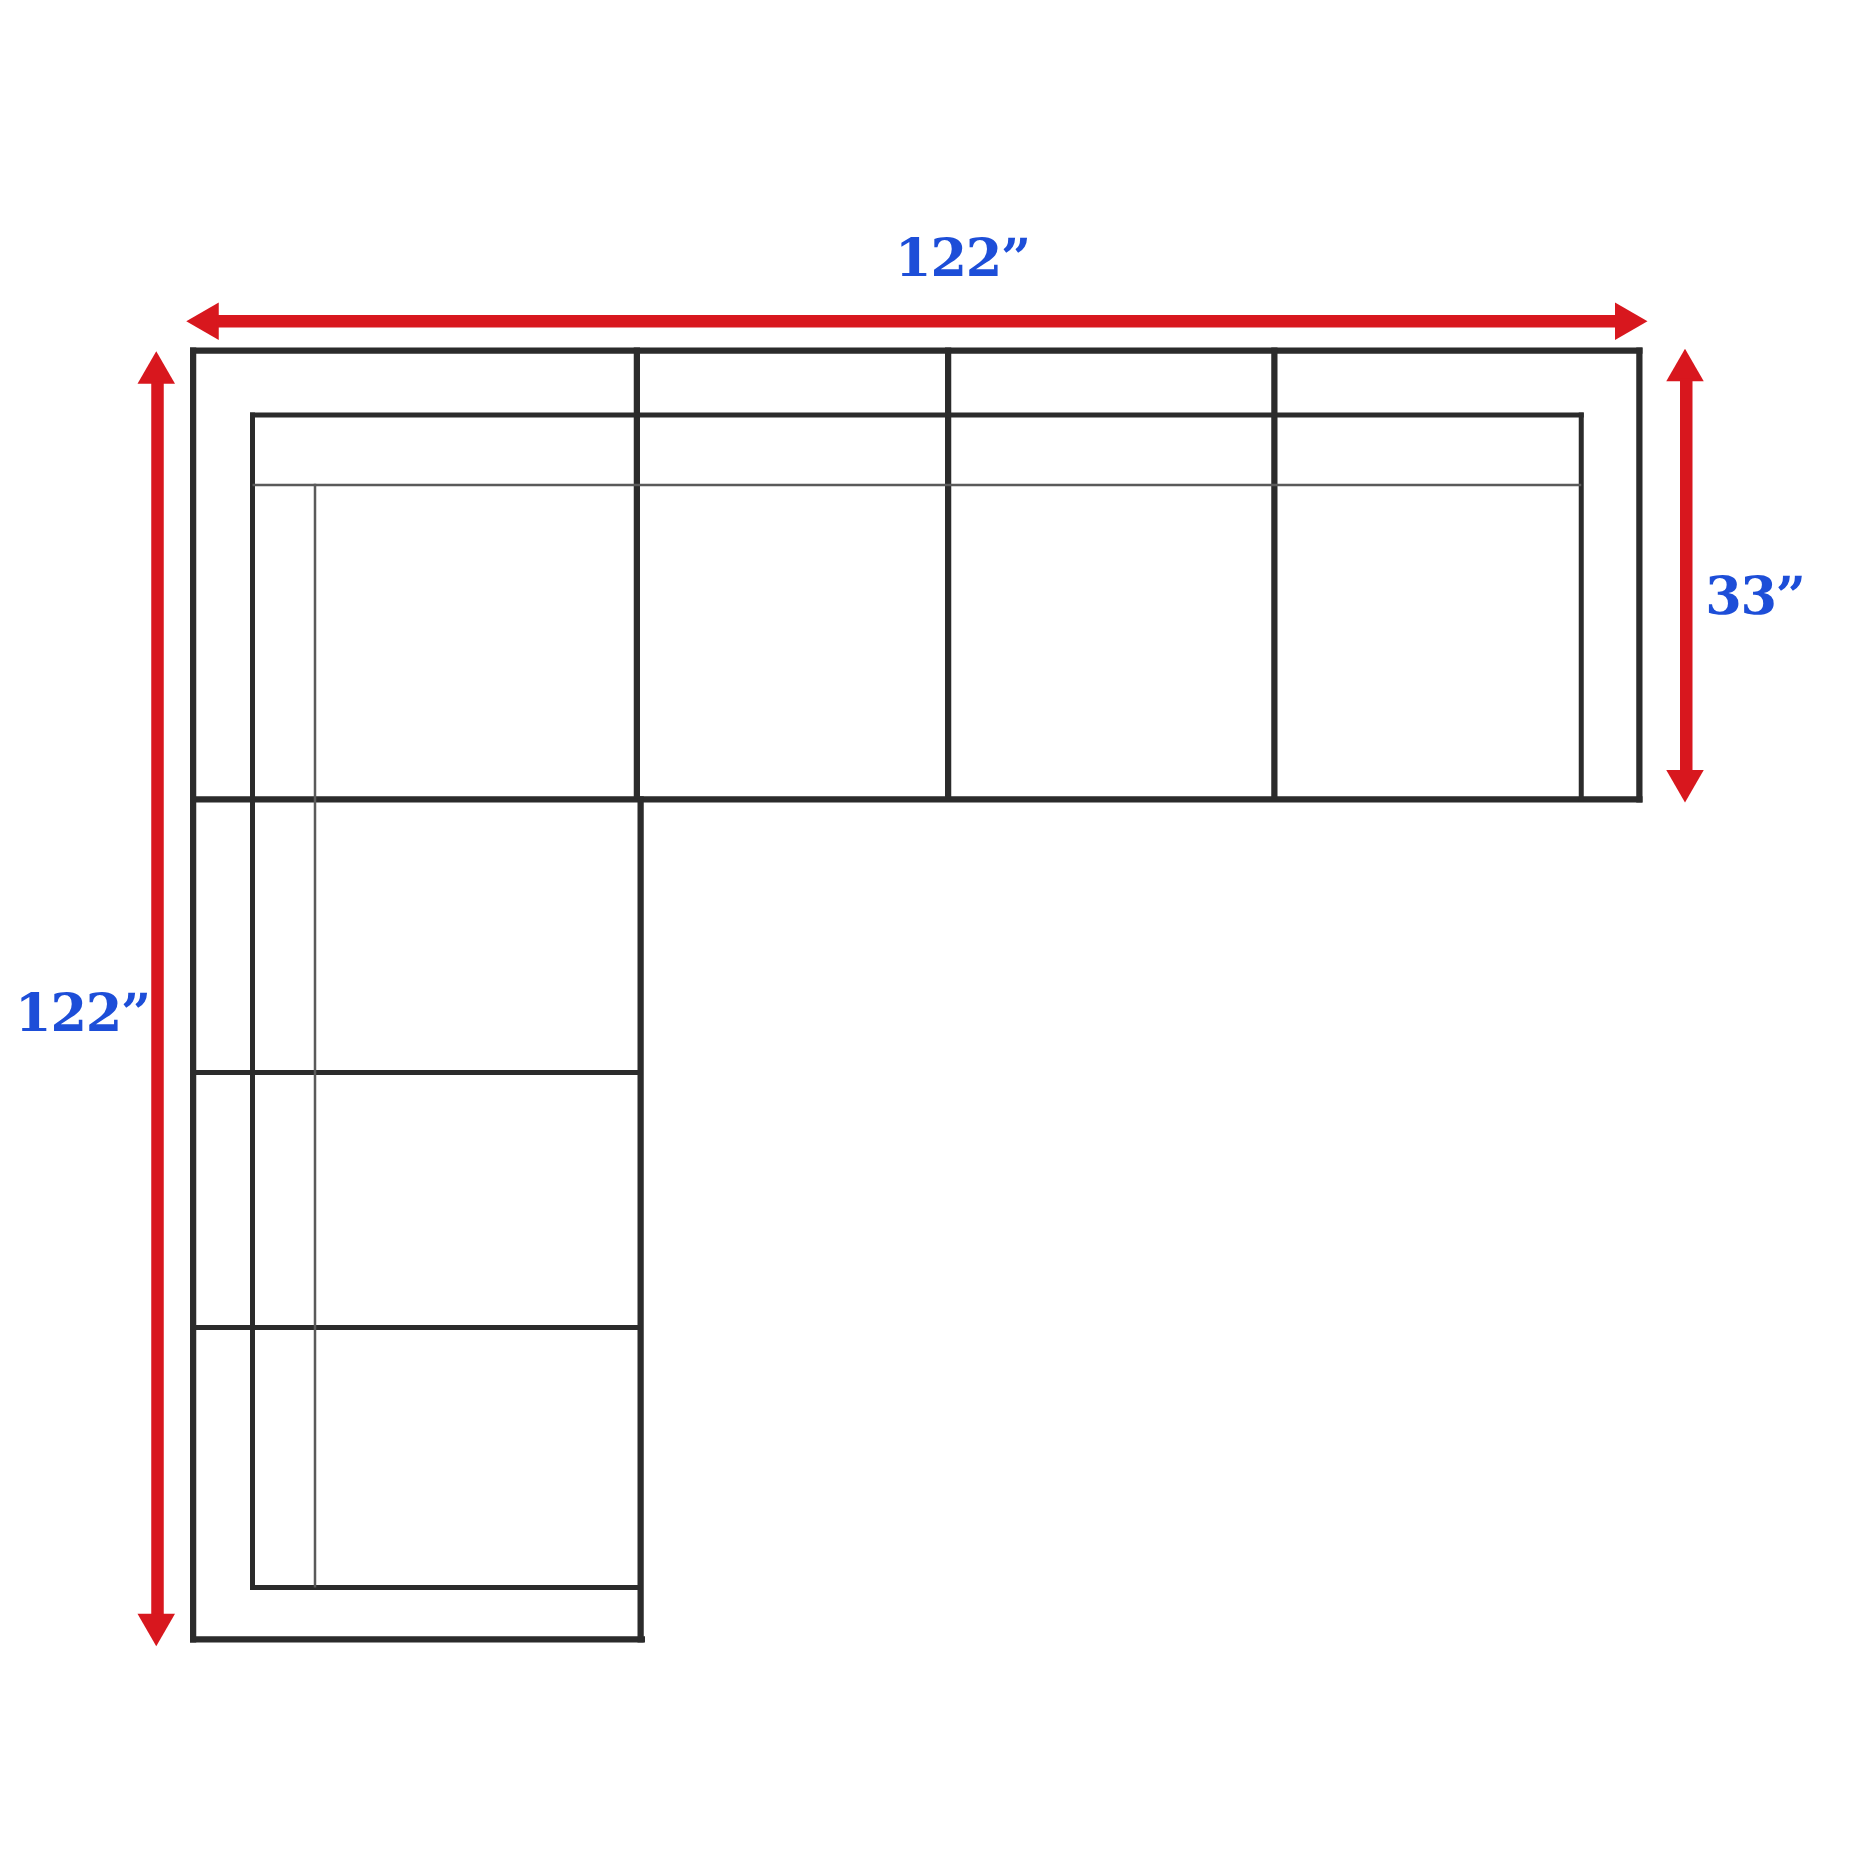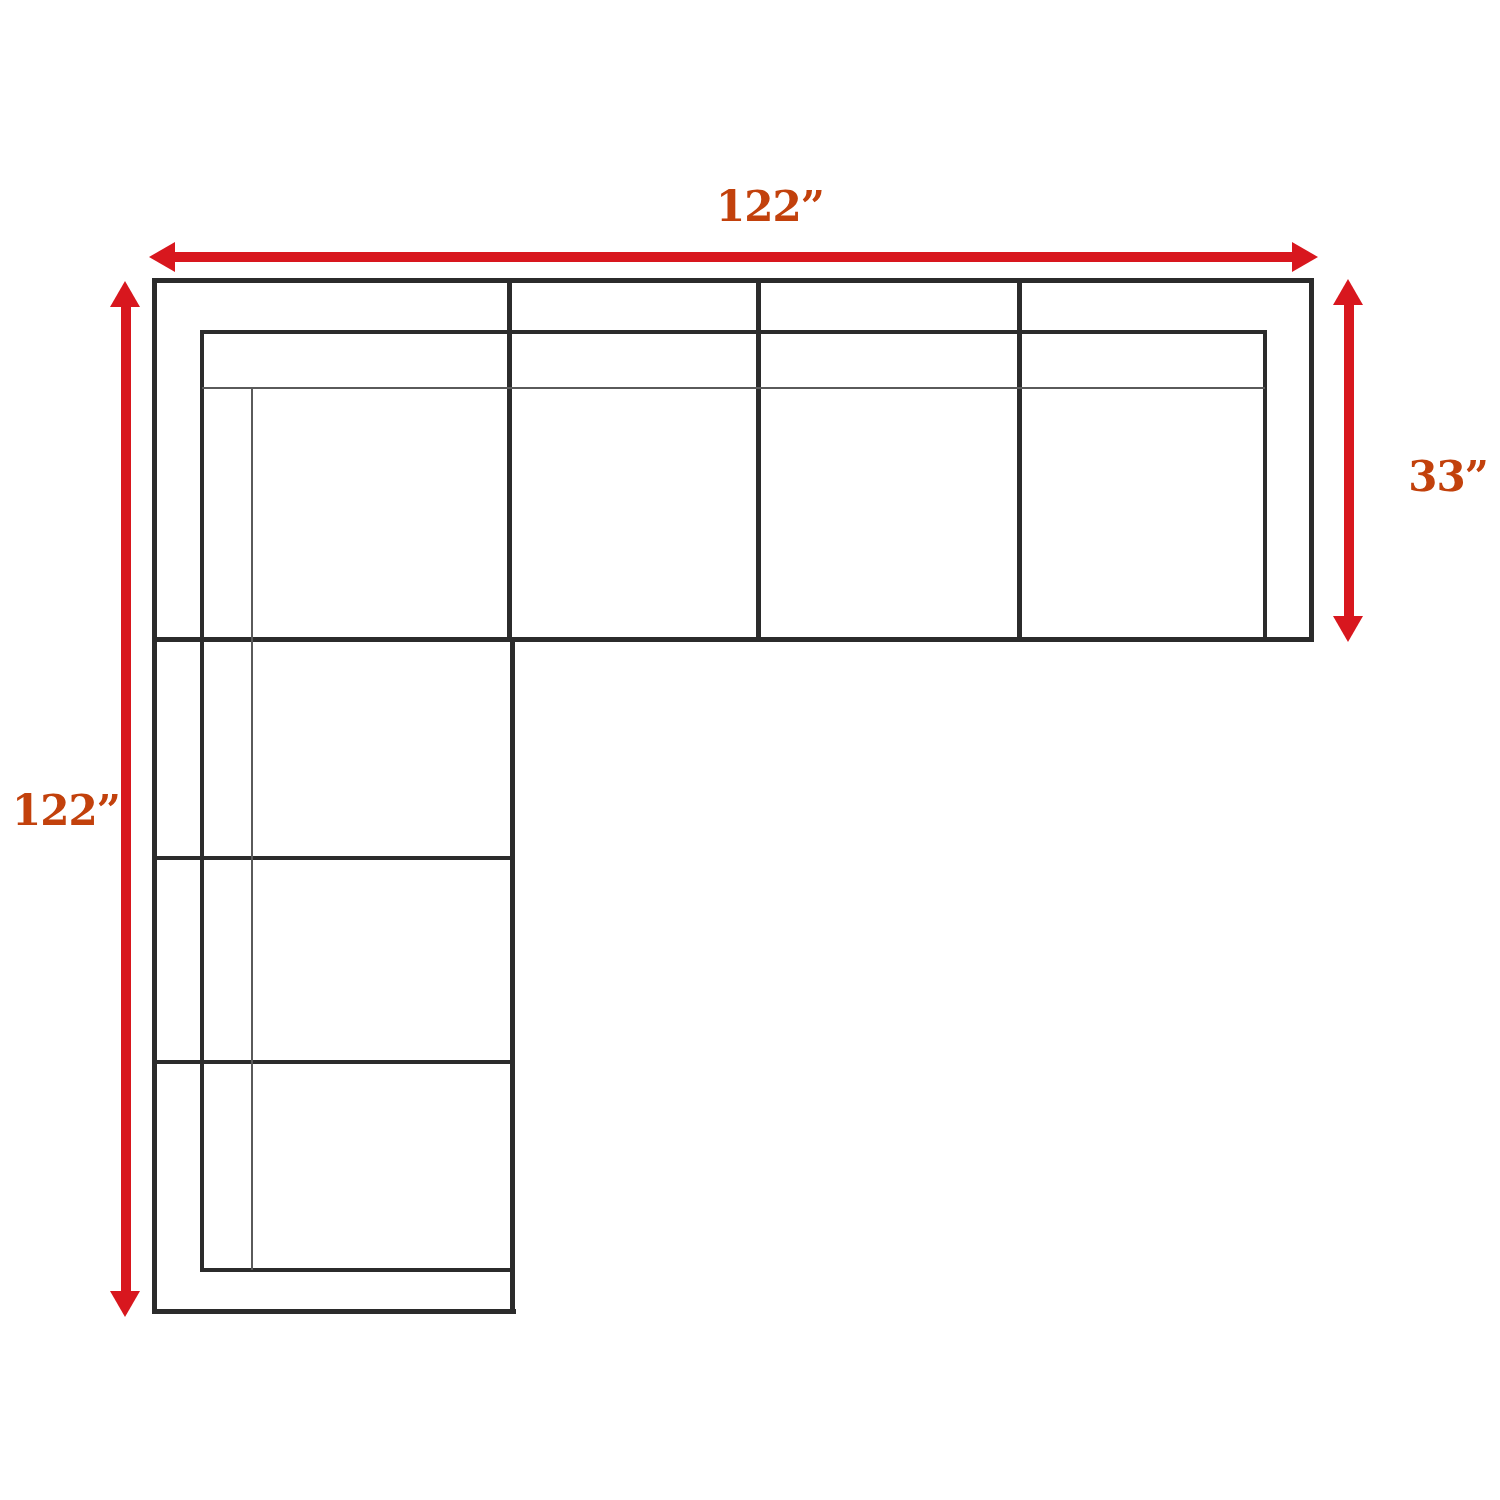--- a/index.html
+++ b/index.html
@@ -17,21 +17,21 @@
   .arrow{position:absolute;}
   .shaft{position:absolute;background:#d8171e;}
   .head{position:absolute;width:0;height:0;}
   .head.left  {border-top:15px solid transparent;border-bottom:15px solid transparent;border-right:26px solid #d8171e;}
   .head.right {border-top:15px solid transparent;border-bottom:15px solid transparent;border-left:26px solid #d8171e;}
   .head.up    {border-left:15px solid transparent;border-right:15px solid transparent;border-bottom:26px solid #d8171e;}
   .head.down  {border-left:15px solid transparent;border-right:15px solid transparent;border-top:26px solid #d8171e;}
   
   .dim-label{
     position:absolute;
-    color:#c2410c;
+    color:#1d4ed8;
     font-weight:bold;
     font-size:42px;
     line-height:1;
     text-align:center;
     letter-spacing:-1px;
   }
 </style>
 </head>
 <body>
 
@@ -78,15 +78,15 @@
     <div class="shaft" style="left:11px;top:24px;width:10px;height:988px;"></div>
     <div class="head down" style="left:0;top:1010px;"></div>
   </div>
   <div class="dim-label" style="left:6px;top:790px;width:120px;">122”</div>
 
   <div class="arrow" style="left:1333px;top:279px;width:31px;height:363px;">
     <div class="head up" style="left:0;top:0;"></div>
     <div class="shaft" style="left:11px;top:24px;width:10px;height:315px;"></div>
     <div class="head down" style="left:0;top:337px;"></div>
   </div>
-  <div class="dim-label" style="left:1402px;top:456px;width:92px;">33”</div>
+  <div class="dim-label" style="left:1358px;top:456px;width:92px;">33”</div>
 
 </div>
 
 </body></html>

